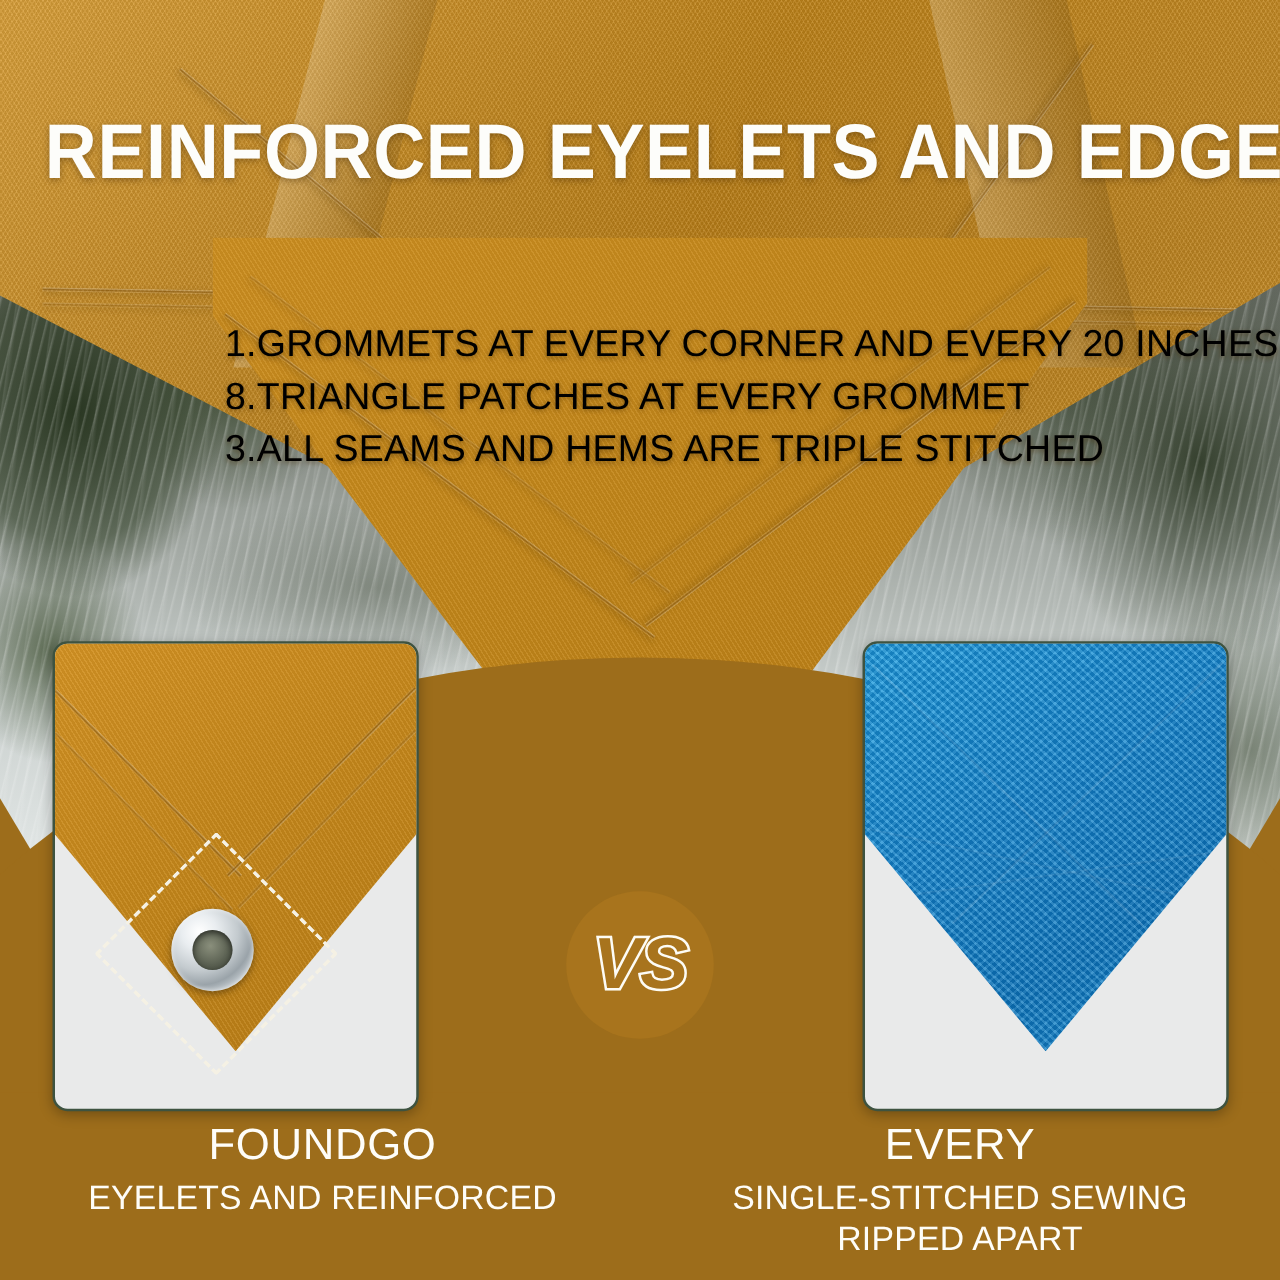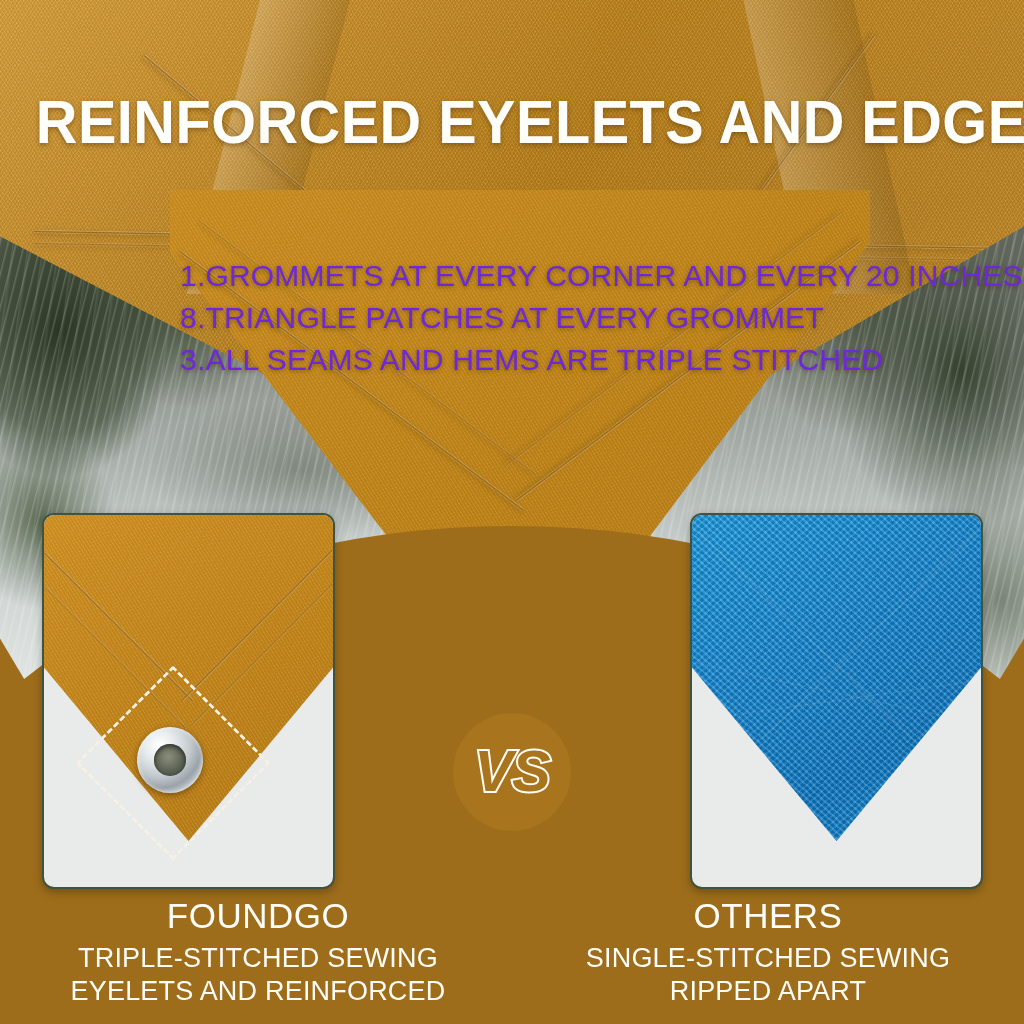--- a/index.html
+++ b/index.html
@@ -147,21 +147,21 @@
     letter-spacing: .5px;
     transform: scaleX(.93);
     text-shadow: 0 2px 6px rgba(70,44,6,.45);
     white-space: nowrap;
   }
 
   
   .bullets {
     position: absolute;
     left: 180px; top: 255px;
-    color: #6d28d9;
+    color: #000000;
     font-size: 30px;
     line-height: 42px;
     letter-spacing: .2px;
     text-shadow: 0 1px 4px rgba(70,44,6,.5);
     white-space: nowrap;
   }
 
   
   .brown-curve {
     position: absolute;
@@ -358,22 +358,21 @@
       <div class="pr-crease" style="left:0px;top:210px;width:300px;transform:rotate(-8deg);opacity:.3;"></div>
     </div>
   </div>
 
   <div class="vs-badge">
     <span class="vs-text">VS</span>
   </div>
 
   <div class="caption left">
     <h3>FOUNDGO</h3>
-    <p>TRIPLE-STITCHED SEWING</p>
     <p>EYELETS AND REINFORCED</p>
   </div>
   <div class="caption right">
-    <h3>OTHERS</h3>
+    <h3>EVERY</h3>
     <p>SINGLE-STITCHED SEWING</p>
     <p>RIPPED APART</p>
   </div>
 
 </div>
 
 </body></html>

